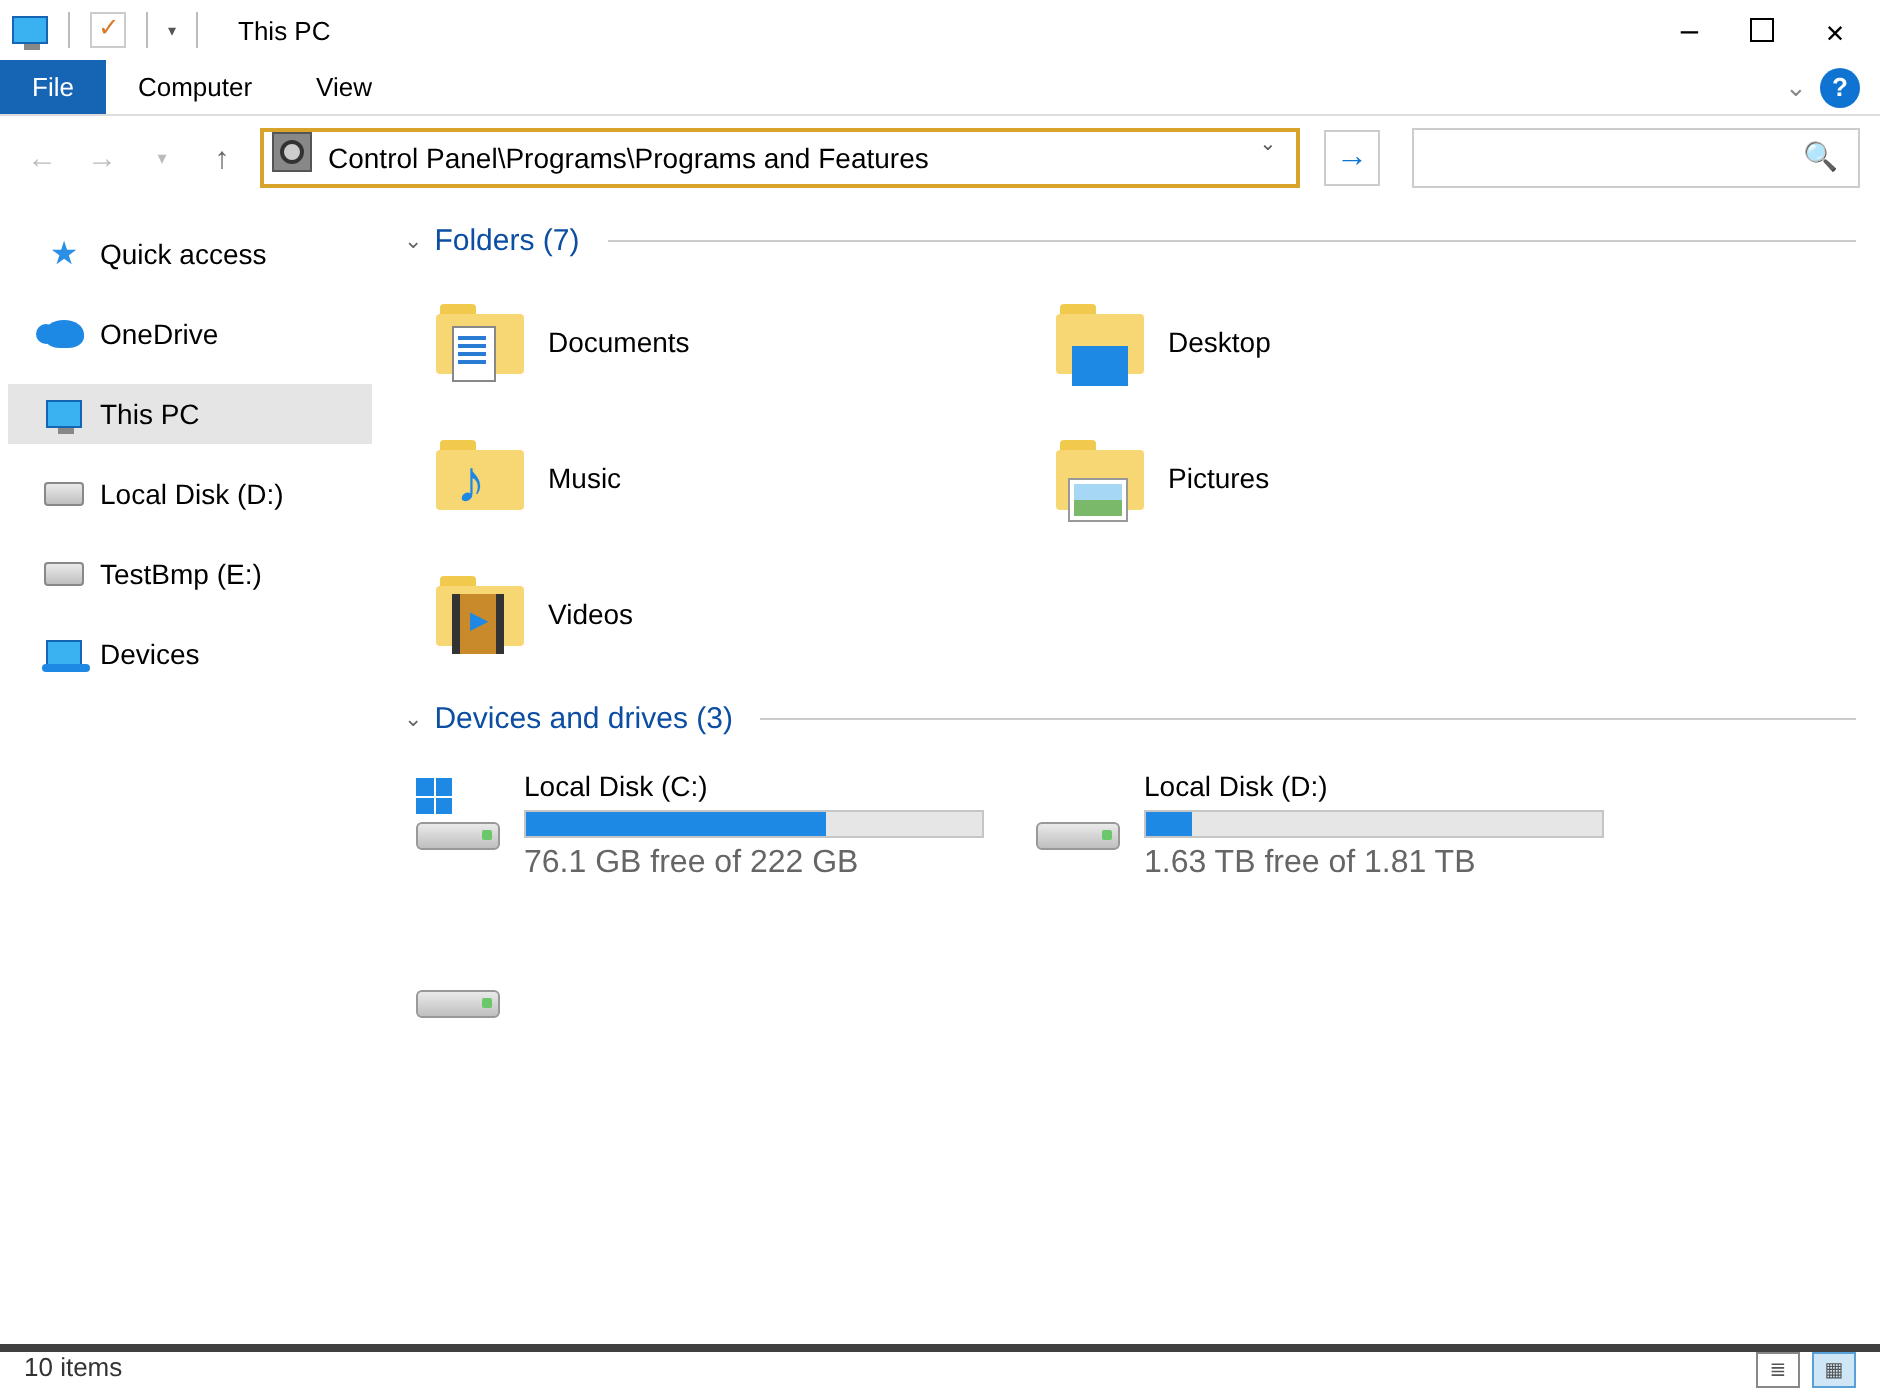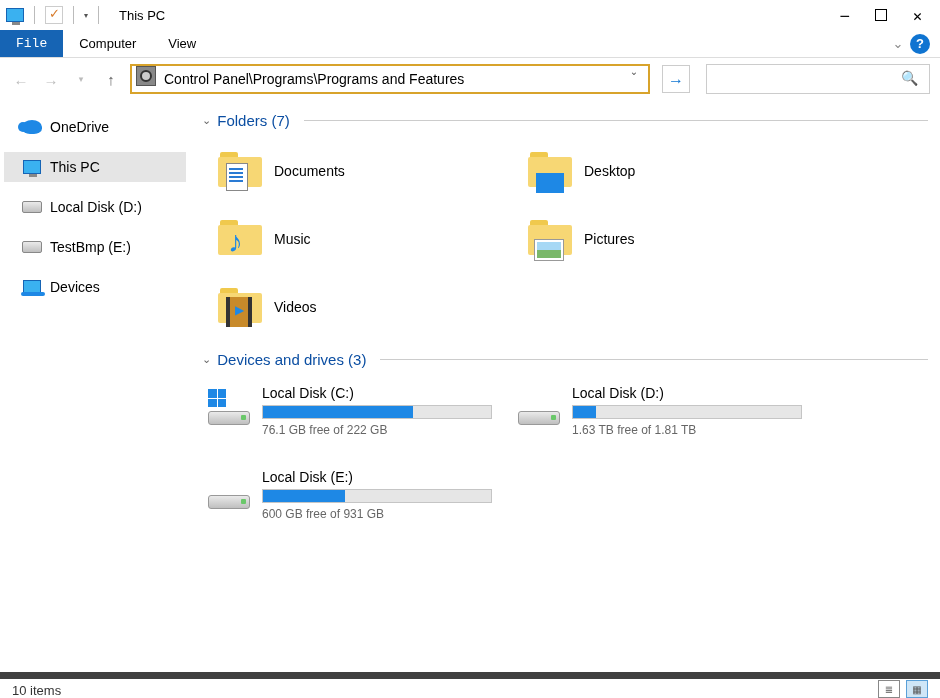--- a/index.html
+++ b/index.html
@@ -15,21 +15,21 @@
   .titlebar .spacer { flex: 1; }
   .window-controls { display: flex; gap: 26px; align-items:center; margin-right:12px;}
   .window-controls span { font-size: 16px; font-family: Consolas, monospace; }
   .win-min::before { content:"─"; font-size:14px;}
   .win-max { width:12px; height:12px; border:1.5px solid #000; display:inline-block;}
   .win-close::before { content:"✕"; font-size:15px; font-weight:300;}
 
   
   .ribbon { height: 28px; display: flex; align-items: stretch; border-bottom:1px solid #ddd;}
   .ribbon .tab { padding: 0 16px; display: flex; align-items: center; font-size: 13px; cursor: default; }
-  .ribbon .tab.file { background: #1664b4; color: #fff; font-weight:400;font-family:Liberation Mono, monospace;}
+  .ribbon .tab.file { background: #1664b4; color: #fff; font-weight:400;}
   .ribbon .spacer { flex:1; }
   .ribbon .chevron { width:24px; display:flex; align-items:center; justify-content:center; color:#888;}
   .ribbon .help { width:20px; height:20px; border-radius:50%; background:#0f74d1; color:#fff; display:flex; align-items:center; justify-content:center; font-weight:bold; font-size:13px; margin-right:10px; align-self:center;}
 
   
   .navrow { height: 42px; display: flex; align-items: center; padding: 6px 10px; gap: 8px; }
   .nav-btn { width: 22px; height:22px; display:flex; align-items:center; justify-content:center; color:#666; font-size:15px;}
   .nav-btn.disabled { color:#bbb;}
   .address-wrap { flex:0 0 520px; height:30px; border:2px solid #d8a32b; background:#fff; display:flex; align-items:flex-start; padding:0 4px; position:relative;}
   .address-wrap .addr-icon { width:20px; height:20px; margin-right:6px; background:#888; border:1px solid #555; position:relative;}
@@ -74,24 +74,24 @@
   .drive-item { display:flex; gap:12px; height:64px; padding-left:4px;}
   .drive-icon { width:48px; height:48px; position:relative;}
   .hdd { position:absolute; bottom:8px; left:2px; width:42px; height:14px; background:linear-gradient(180deg,#eaeaea,#bfbfbf); border-radius:3px; border:1px solid #999;}
   .hdd::after{content:""; position:absolute; right:3px; top:3px; width:5px; height:5px; background:#6ac86a; border-radius:1px;}
   .win-flag { position:absolute; top:4px; left:2px; width:18px; height:18px; display:grid; grid-template-columns:1fr 1fr; grid-template-rows:1fr 1fr; gap:1px;}
   .win-flag span{ background:#1e88e5;}
   .drive-info { flex:1; padding-right:20px;}
   .drive-name { font-size:14px; margin-bottom:4px;}
   .drive-bar { width:230px; height:14px; background:#e6e6e6; border:1px solid #c5c5c5; margin-bottom:4px; position:relative;}
   .drive-bar .fill { position:absolute; left:0; top:0; bottom:0; background:#1e88e5;}
-  .drive-free { font-size:12px; color:#666;}
-
-  
-  .statusbar { height:26px; border-top:7px solid #404040; display:flex; align-items:flex-end; padding:0 12px; font-size:13px; color:#333;}
+  .drive-free { font-size:16px; color:#666;}
+
+  
+  .statusbar { height:26px; border-top:4px solid #404040; display:flex; align-items:flex-start; padding:0 12px; font-size:13px; color:#333;}
   .statusbar .spacer{flex:1;}
   .view-btn { width:22px; height:18px; border:1px solid #888; margin-left:6px; display:flex; align-items:center; justify-content:center; font-size:10px; color:#555;}
   .view-btn.active { background:#cfe6f7; border-color:#5aa0d8;}
 
   
   .star-icon::before{content:"★"; color:#2a8fe5; font-size:16px;}
   .onedrive-icon { width:20px; height:14px; background:#1e88e5; border-radius:50% 50% 40% 40%; position:relative;}
   .onedrive-icon::before{content:""; position:absolute; left:-4px; top:2px; width:10px; height:10px; background:#1e88e5; border-radius:50%;}
   .pc-icon { width:18px; height:14px; background:#3ab1f0; border:1px solid #1664b4; display:inline-block; position:relative;}
   .pc-icon::after{content:""; position:absolute; left:5px; bottom:-4px; width:8px; height:3px; background:#888;}
@@ -145,20 +145,24 @@
   </div>
   <div class="go-btn">→</div>
   <div class="searchbox">
     <span class="search-icon">🔍</span>
   </div>
 </div>
 
 <div class="body">
   <div class="sidebar">
     <div class="side-item">
+      <span class="icon star-icon"></span>
+      <span>Quick access</span>
+    </div>
+    <div class="side-item">
       <span class="icon">
           <span class="onedrive-icon"></span>
         </span>
       <span>OneDrive</span>
     </div>
     <div class="side-item selected">
       <span class="icon">
           <span class="pc-icon"></span>
         </span>
       <span>This PC</span>
@@ -266,27 +270,20 @@
           <div class="drive-bar">
               <div class="fill" style="width: 10%;"></div>
             </div>
           <div class="drive-free">1.63 TB free of 1.81 TB</div>
         </div>
       </div>
       <div class="drive-item">
         <div class="drive-icon">
             <div class="hdd"></div>
           </div>
-        <div class="drive-info">
-          <div class="drive-name">Local Disk (E:)</div>
-          <div class="drive-bar">
-              <div class="fill" style="width: 36%;"></div>
-            </div>
-          <div class="drive-free">600 GB free of 931 GB</div>
-        </div>
       </div>
     </div>
   </div>
 </div>
 
 <div class="statusbar">
   <span>10 items</span>
   <span class="spacer"></span>
   <span class="view-btn">≣</span>
   <span class="view-btn active">▦</span>

